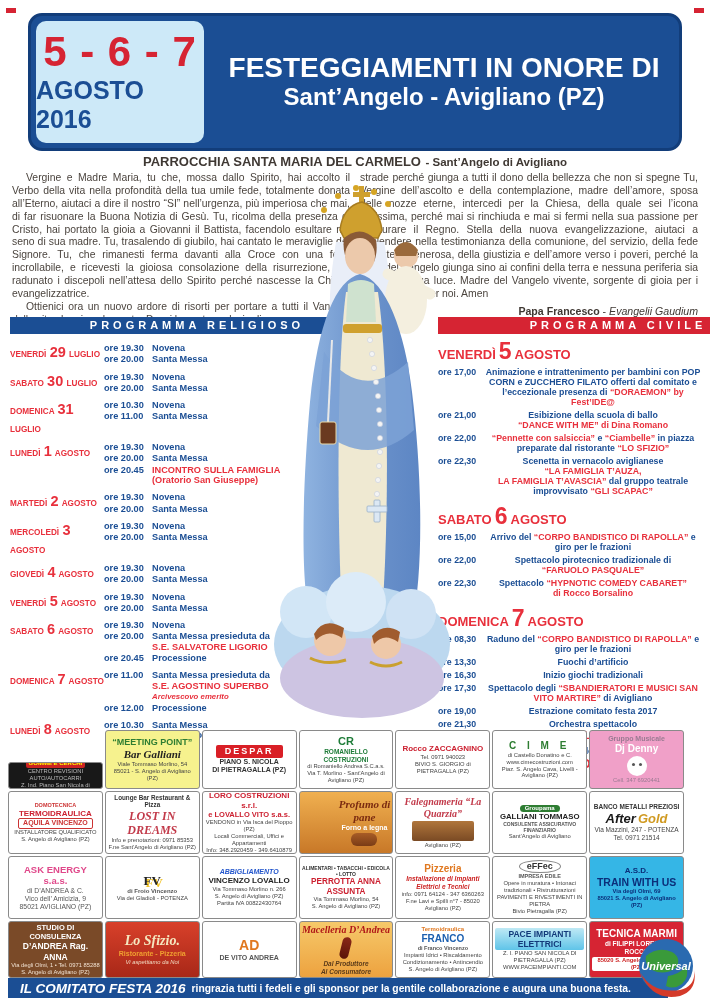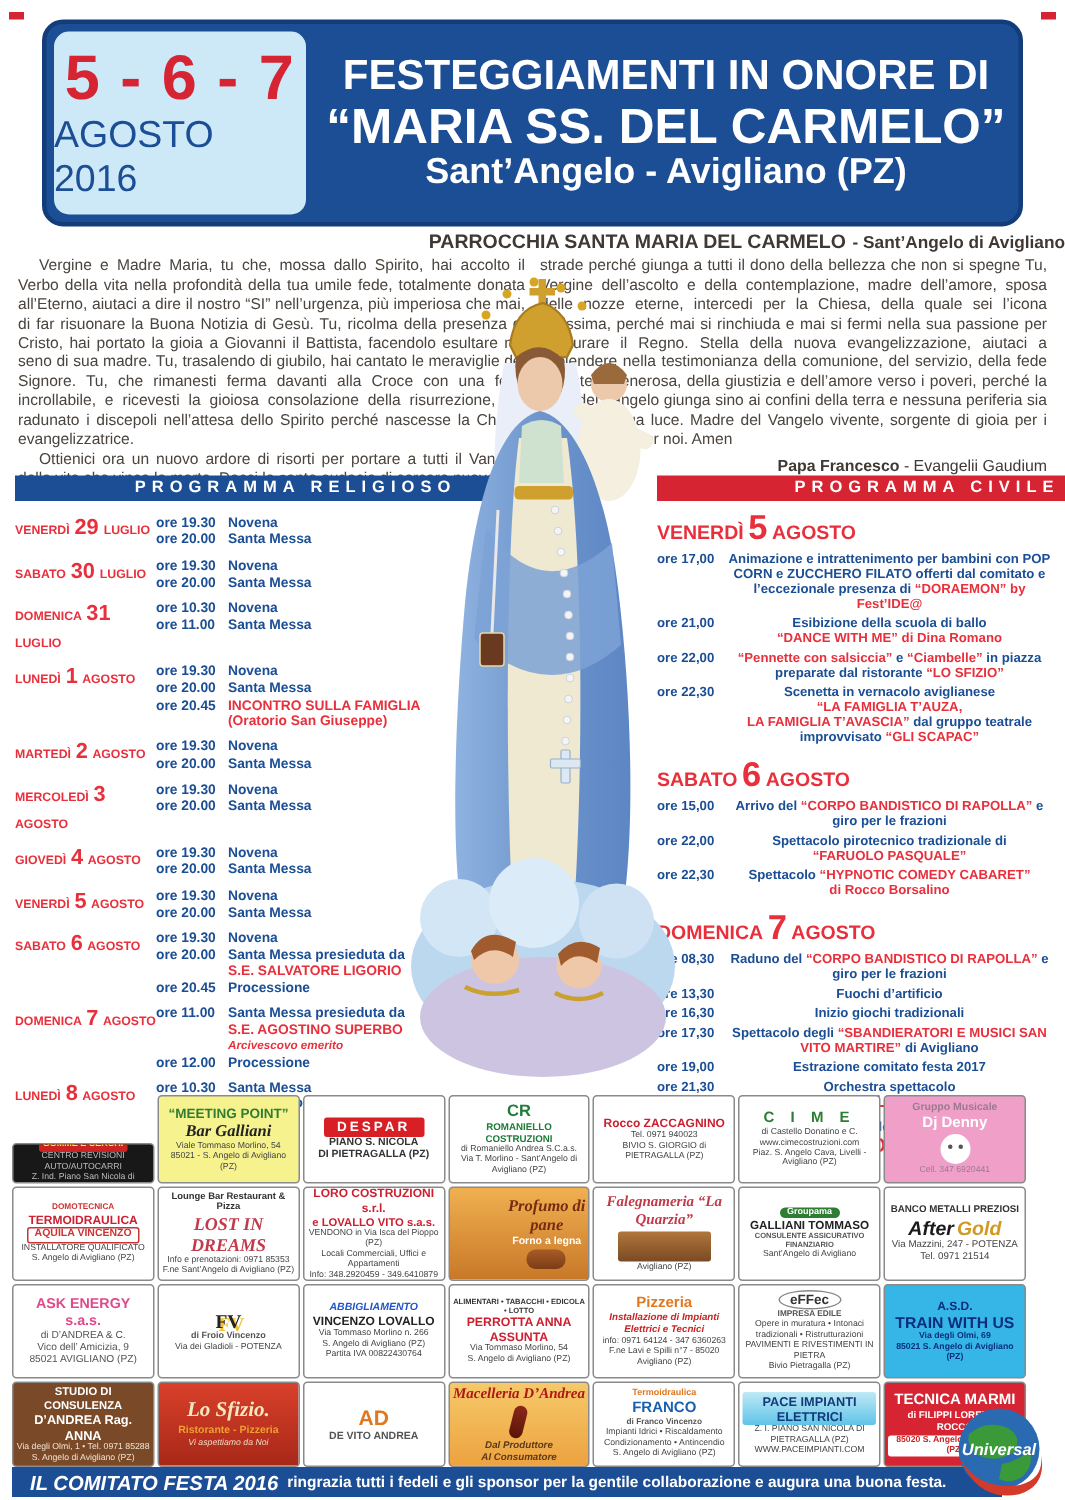--- a/index.html
+++ b/index.html
@@ -7,37 +7,37 @@
           font-family:"Liberation Sans",sans-serif;overflow:hidden;}
   .crop{position:absolute;top:8px;width:10px;height:5px;background:#d62433;}
   .crop.l{left:6px}.crop.r{right:6px}
 
   
   .header-band{position:absolute;left:28px;top:13px;width:648px;height:132px;background:#1b4e94;
                border:3px solid #123d7a;border-radius:14px;display:flex;}
   .date-box{margin:5px;width:168px;background:#cde9f8;border-radius:10px;display:flex;
             flex-direction:column;align-items:center;justify-content:center;}
   .dates{color:#d62433;font-size:42px;font-weight:800;letter-spacing:1px;line-height:1;}
-  .month-year{color:#1b4e94;font-size:25px;font-weight:400;margin-top:3px;}
+  .month-year{color:#1b4e94;font-size:25px;font-weight:700;margin-top:3px;}
   .title-box{flex:1;display:flex;flex-direction:column;align-items:center;justify-content:center;
              color:#fff;font-weight:800;line-height:1.1;text-align:center;}
   .t1{font-size:28px}.t2{font-size:33px}.t3{font-size:24px}
 
-  .parish{position:absolute;top:152px;left:0;width:100%;text-align:right;color:#3f3833;}
+  .parish{position:absolute;top:152px;left:0;width:100%;text-align:center;color:#3f3833;}
   .parish .pm{font-weight:700;font-size:13px;}
   .parish .ps{font-weight:700;font-size:11.5px;}
 
   
   .intro{position:absolute;top:172px;left:12px;width:686px;color:#4b443e;font-size:10.4px;
          line-height:1.24;text-align:justify;z-index:1;}
   .col-l{float:left;width:338px}.col-r{float:right;width:338px}
   .intro p{margin:0;}
   .ind{text-indent:14px;}
   .attrib{text-align:right;margin-top:4px;font-size:10.6px;color:#3f3833;}
-  .attrib .name{font-weight:800}.attrib .work{}
+  .attrib .name{font-weight:800}.attrib .work{font-style:italic}
 
   
   .prog-hdr{position:absolute;height:17px;color:#fff;font-weight:700;font-size:11px;
             letter-spacing:4px;text-align:center;line-height:17px;z-index:2;padding-left:22px;}
   .prog-hdr.rel{left:10px;top:317px;width:330px;background:#1b4e94;}
   .prog-hdr.civ{left:438px;top:317px;width:316px;background:#d62433;}
 
   .rel-list{position:absolute;left:10px;top:343px;width:334px;z-index:2;}
   .rel-entry{display:flex;margin-bottom:6px;}
   .rel-date{width:94px;color:#e8303c;font-weight:800;flex:none;}
@@ -171,21 +171,20 @@
   <div class="crop l"></div>
   <div class="crop r"></div>
 
   <div class="header-band">
     <div class="date-box">
       <div class="dates">5 - 6 - 7</div>
       <div class="month-year">AGOSTO 2016</div>
     </div>
     <div class="title-box">
       <div class="t1">FESTEGGIAMENTI IN ONORE DI</div>
-      <div class="t2">“MARIA SS. DEL CARMELO”</div>
       <div class="t3">Sant’Angelo - Avigliano (PZ)</div>
     </div>
   </div>
 
   <div class="parish">
     <span class="pm">PARROCCHIA SANTA MARIA DEL CARMELO</span>
     <span class="ps">- Sant’Angelo di Avigliano</span>
   </div>
 
   <div class="intro">

